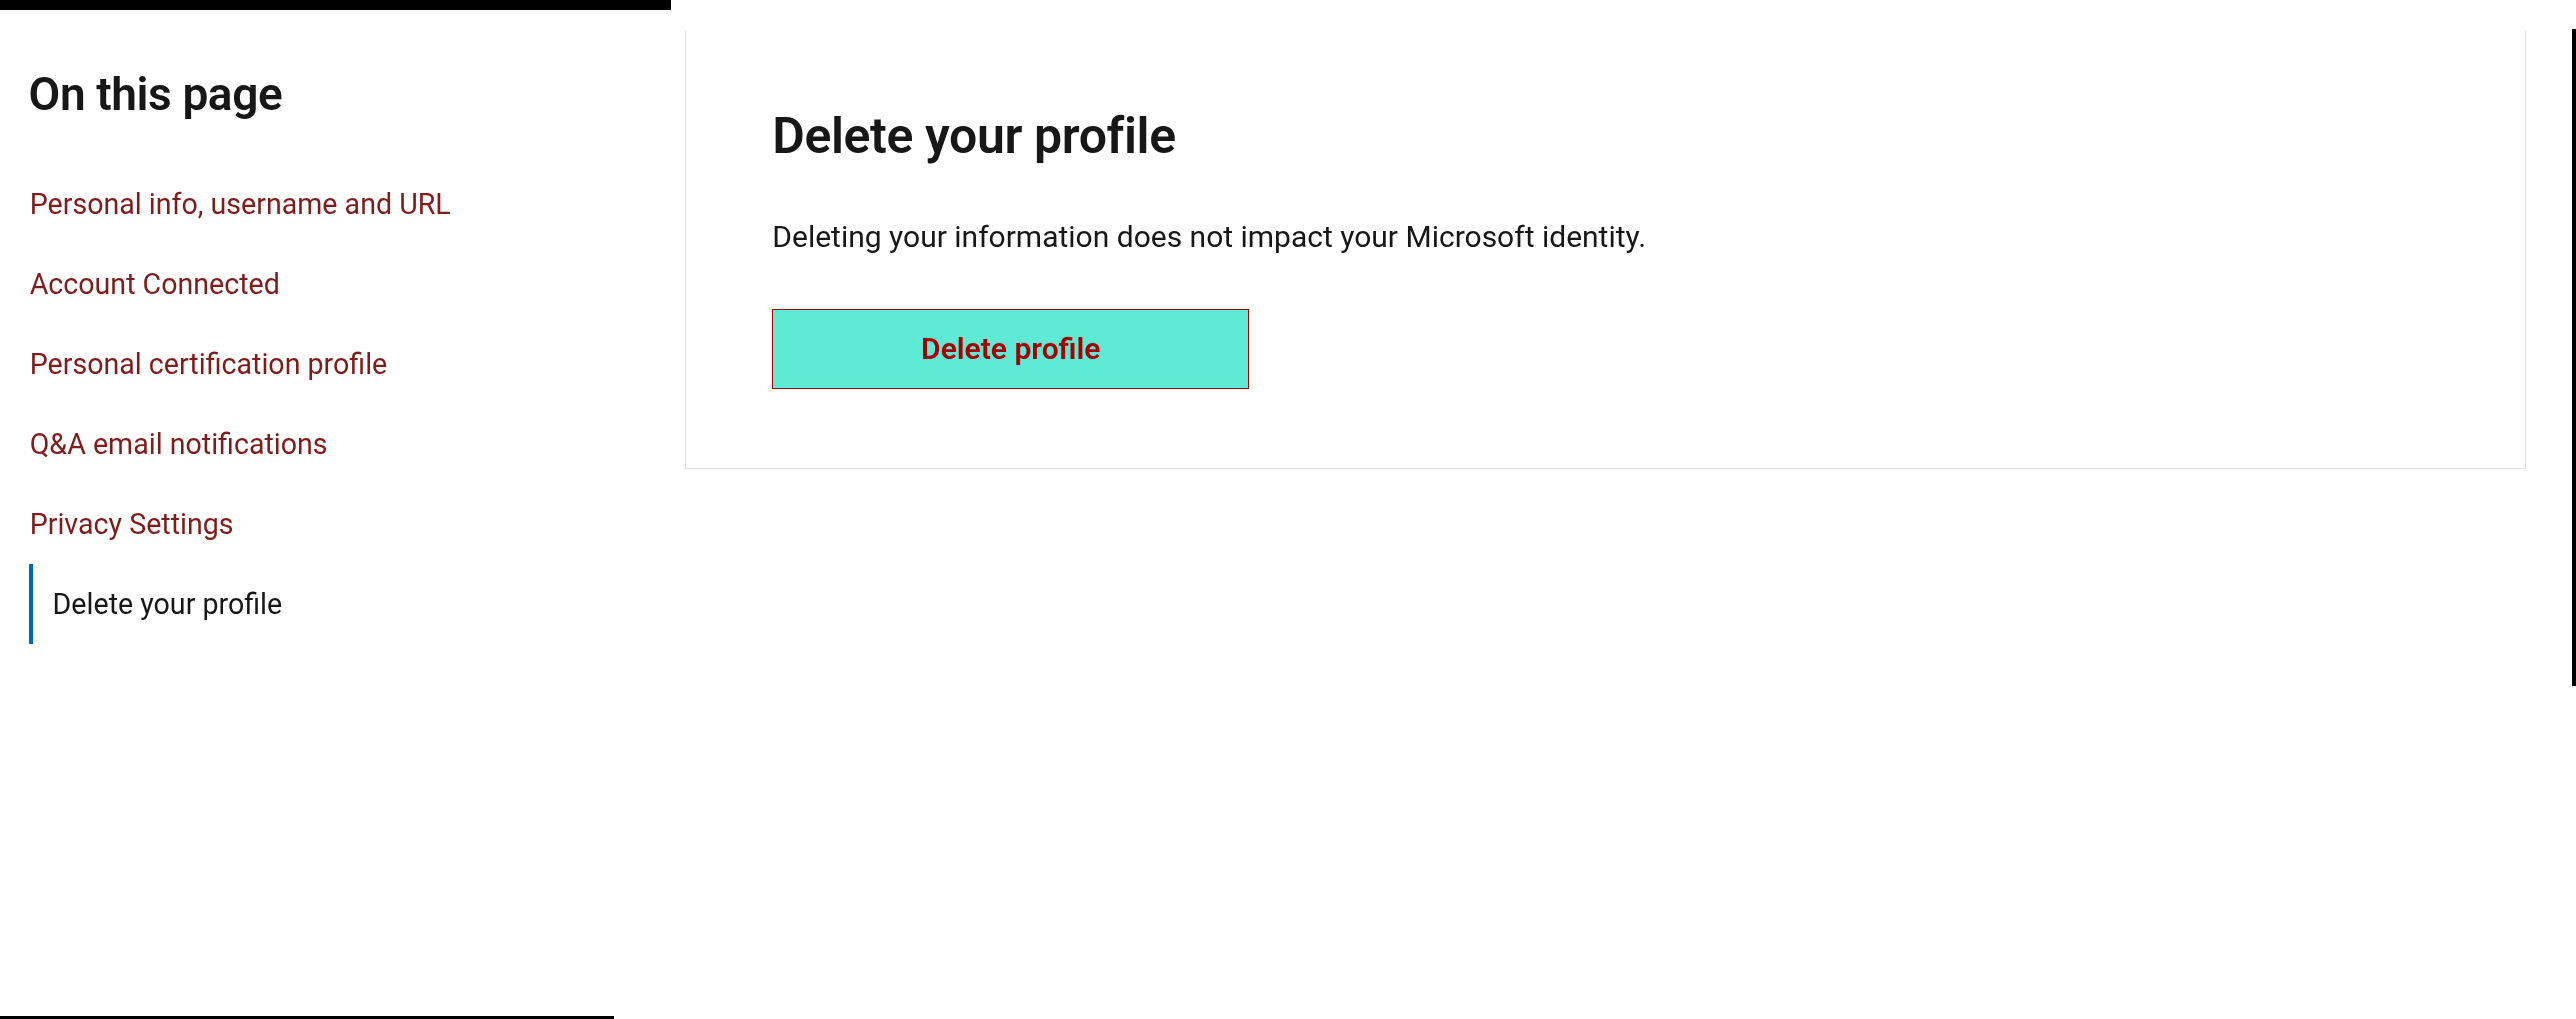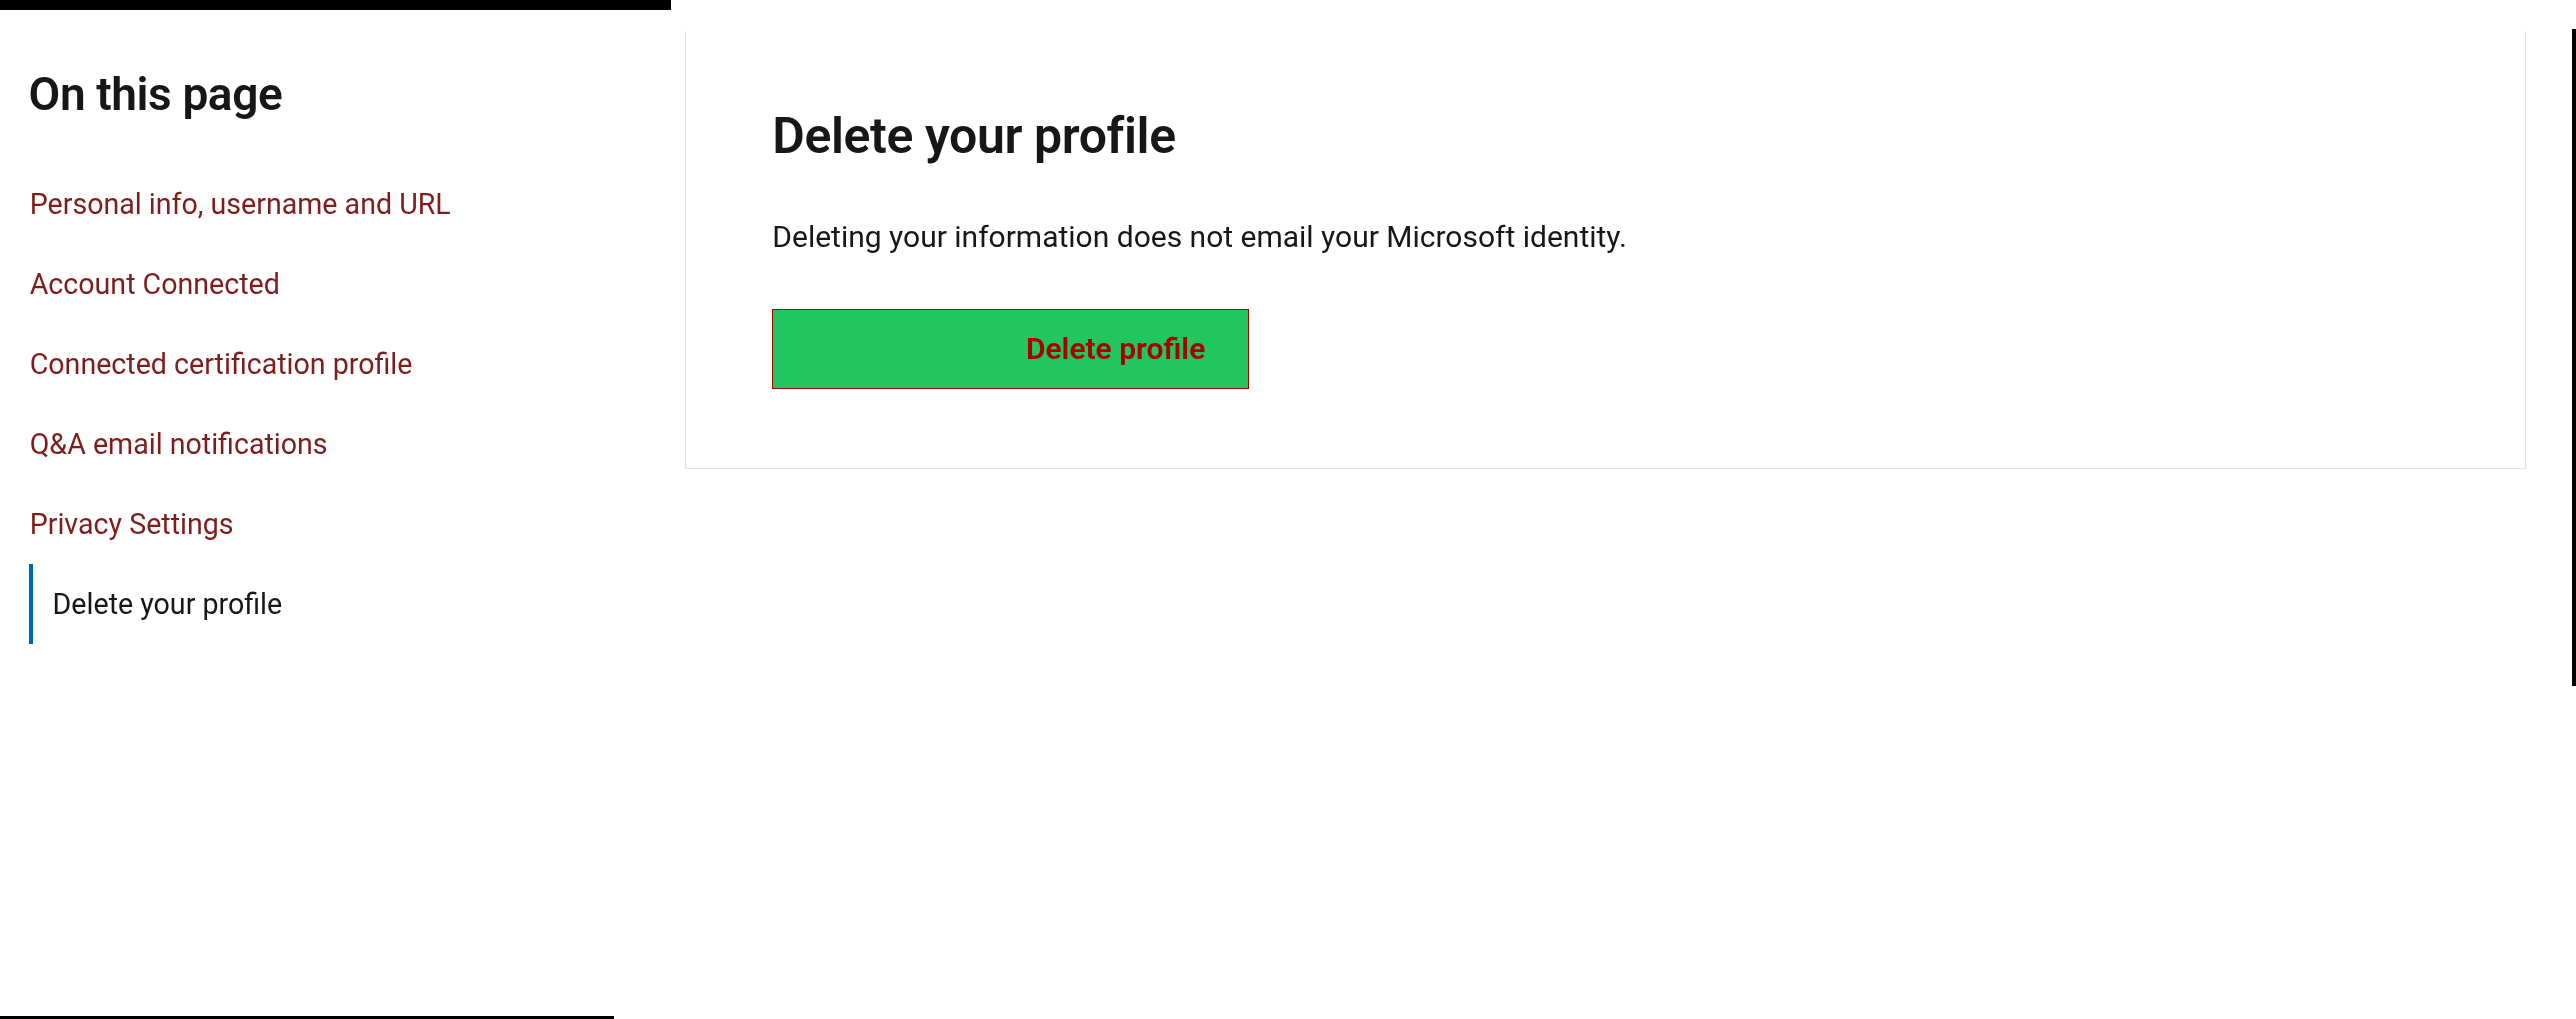--- a/index.html
+++ b/index.html
@@ -89,26 +89,26 @@
     .card-desc {
       font-size: 30px;
       font-weight: 400;
       color: #171717;
       margin-bottom: 51px;
       line-height: 1.4;
     }
     .delete-btn {
       display: inline-block;
       min-width: 477px;
-      text-align: right;
+      text-align: center;
       padding: 21.4px 43px;
       font-size: 30px;
       font-weight: 600;
       color: #a80000;
-      background: #22c55e;
+      background: #5eead4;
       border: 1.4px solid #a80000;
       cursor: pointer;
       font-family: inherit;
     }
     .right-edge {
       position: absolute;
       top: 28.6px;
       right: 0;
       width: 4.3px;
       height: 657px;
@@ -123,36 +123,36 @@
 <aside class="sidebar">
   <h2 class="sidebar-title">On this page</h2>
   <ul class="nav-list">
     <li class="nav-item">
       <span>Personal info, username and URL</span>
     </li>
     <li class="nav-item">
       <span>Account Connected</span>
     </li>
     <li class="nav-item">
-      <span>Connected certification profile</span>
+      <span>Personal certification profile</span>
     </li>
     <li class="nav-item">
       <span>Q&amp;A email notifications</span>
     </li>
     <li class="nav-item">
       <span>Privacy Settings</span>
     </li>
     <li class="nav-item active">
       <span>Delete your profile</span>
     </li>
   </ul>
   <div class="sidebar-bottom-rule"></div>
 </aside>
 
 <main class="main">
   <section class="card">
     <h1 class="card-title">Delete your profile</h1>
-    <p class="card-desc">Deleting your information does not email your Microsoft identity.</p>
+    <p class="card-desc">Deleting your information does not impact your Microsoft identity.</p>
     <button class="delete-btn">Delete profile</button>
   </section>
   <div class="right-edge"></div>
 </main>
 
 
 </body></html>

